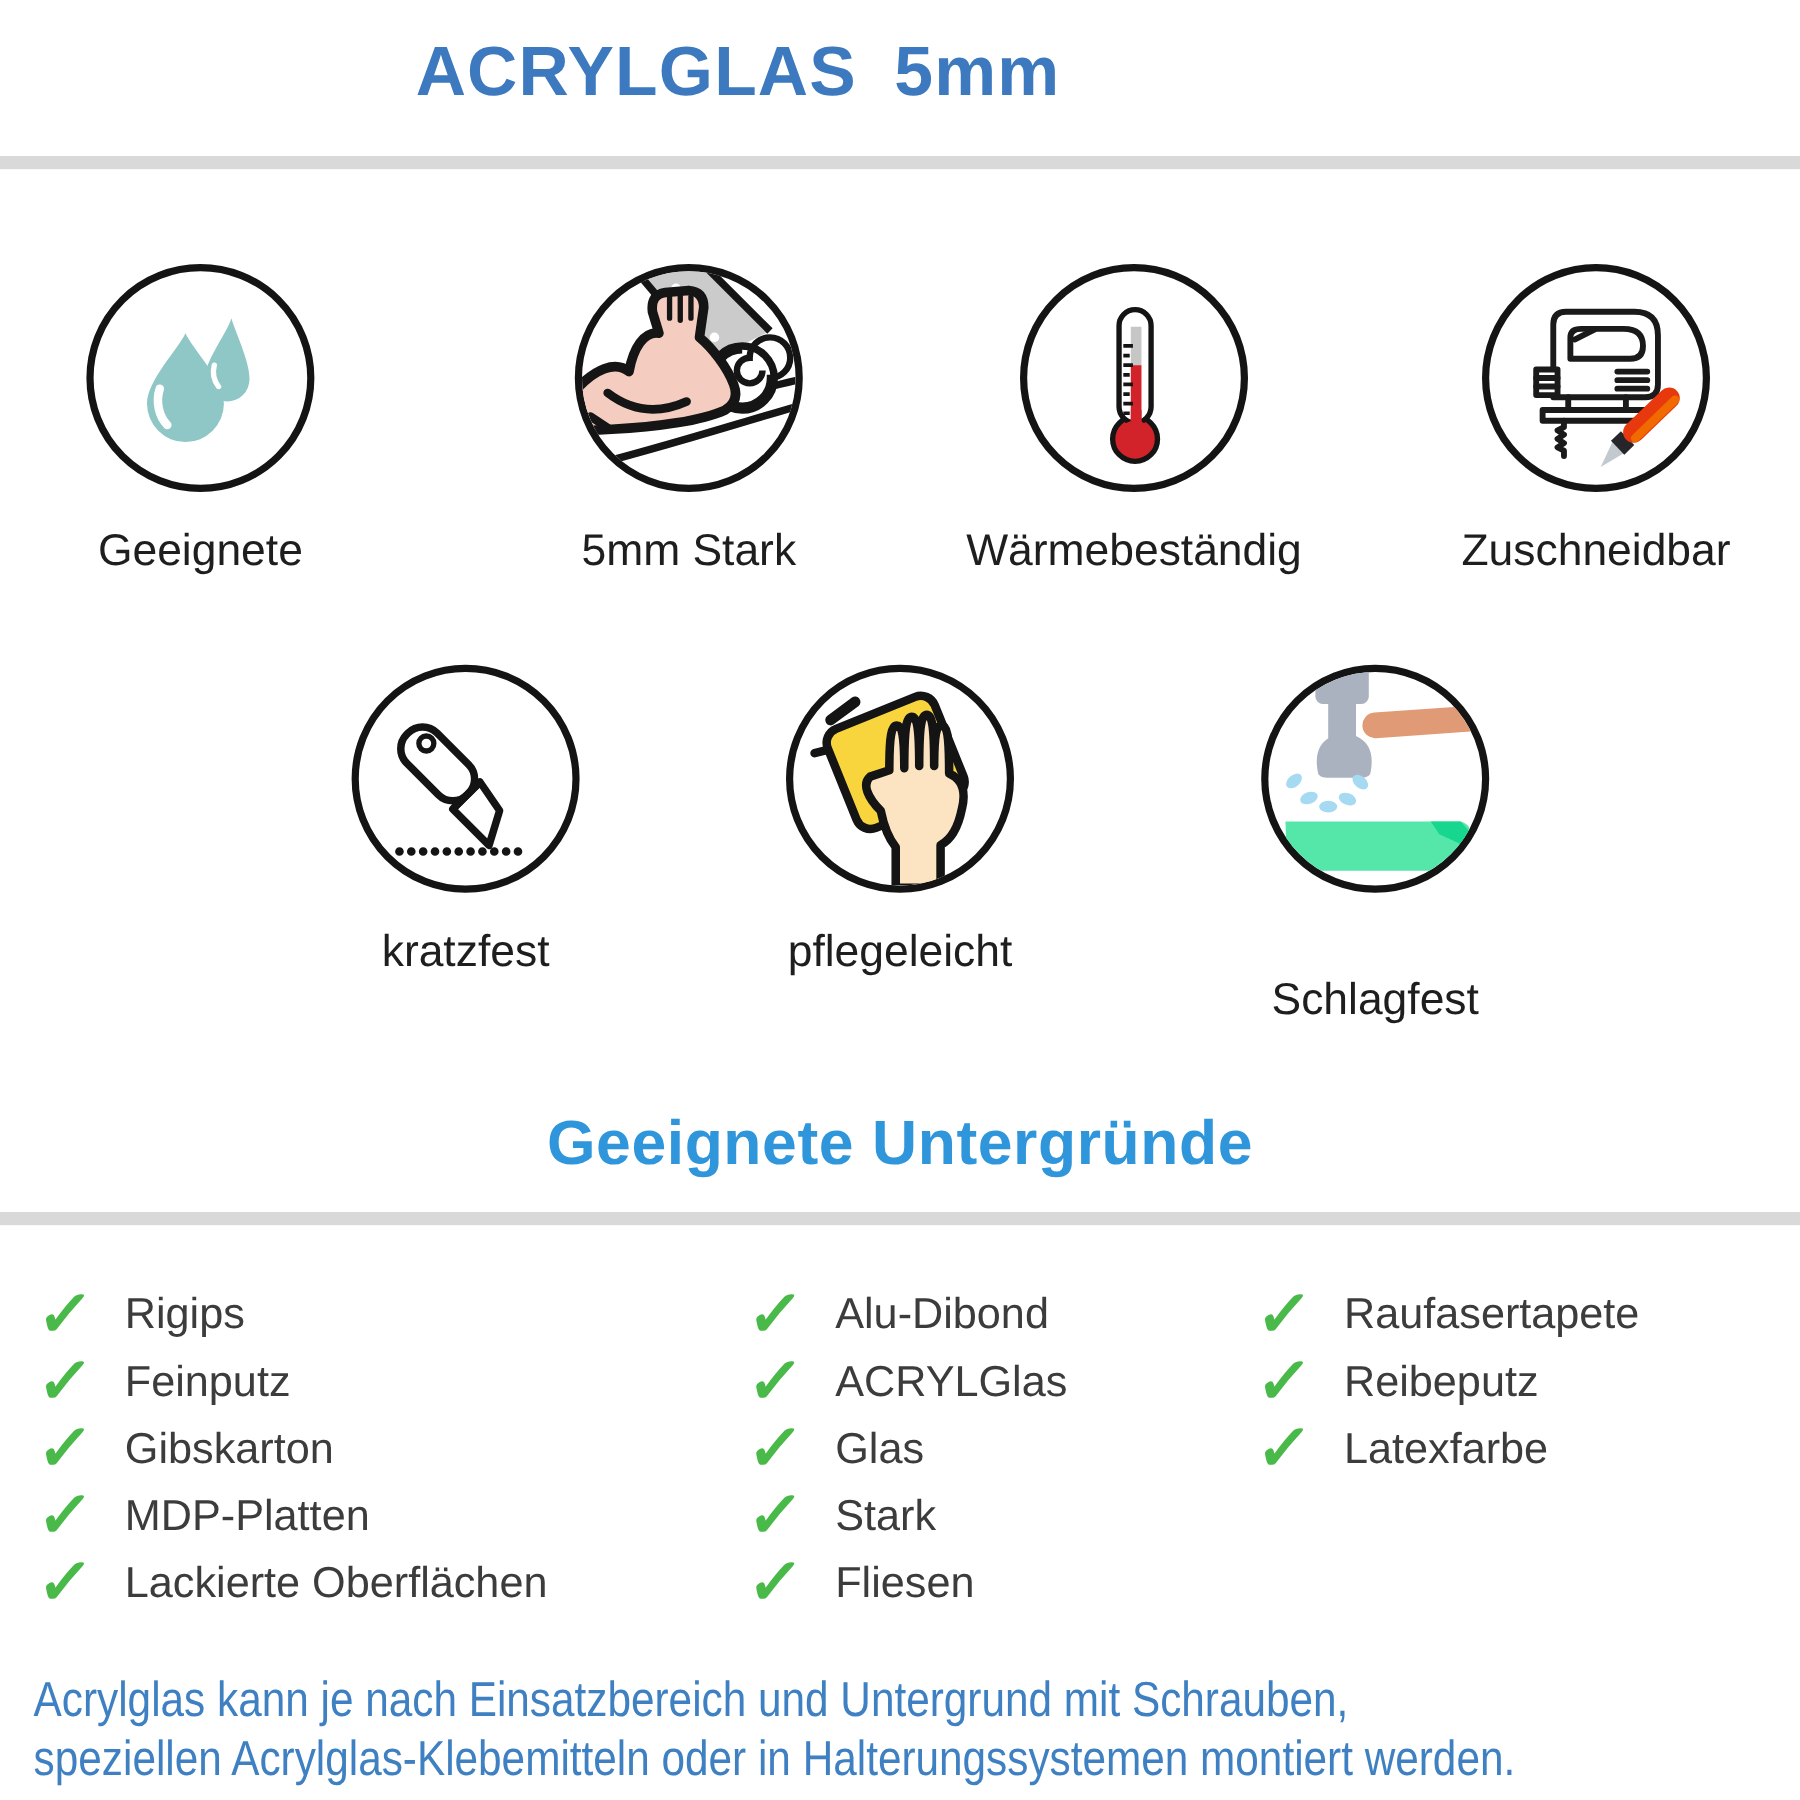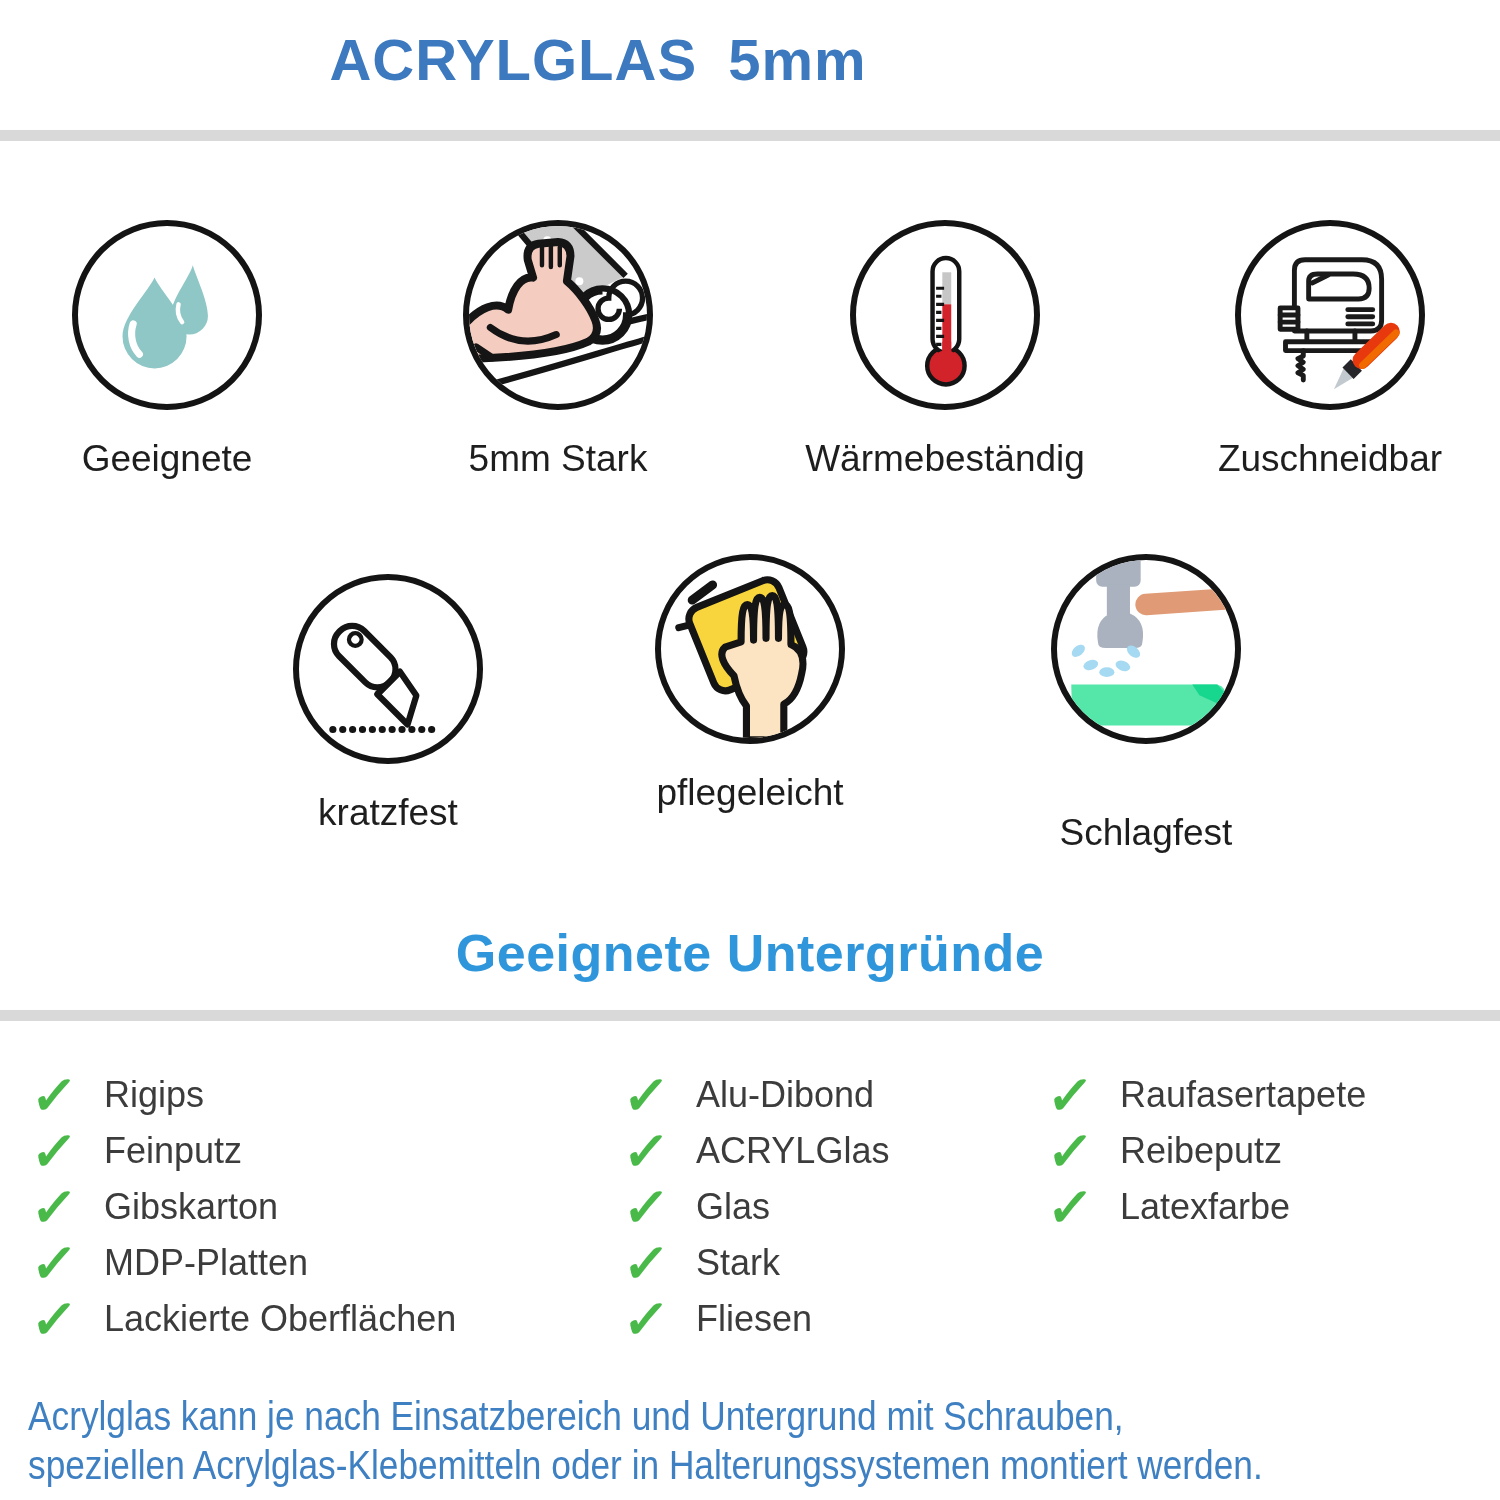--- a/index.html
+++ b/index.html
@@ -2,21 +2,21 @@
 <html><head>
 <meta charset="utf-8">
 <style>
   html,body{margin:0;padding:0;}
   body{
     width:1500px;height:1500px;background:#ffffff;position:relative;overflow:hidden;
     font-family:"Liberation Sans", sans-serif;
   }
   .page{position:absolute;inset:0;}
   .title{
-    position:absolute;top:30px;left:0;width:1196px;margin:0;text-align:center;
+    position:absolute;top:30px;left:17px;width:1196px;margin:0;text-align:center;
     font-size:58px;line-height:60px;font-weight:bold;color:#3C79BE;word-spacing:14px;letter-spacing:1px;
   }
   .bar{position:absolute;left:0;width:1500px;height:11px;background:#D9D9D9;}
   .bar1{top:130px;}
   .bar2{top:1010px;}
   .feature{position:absolute;width:340px;display:flex;flex-direction:column;align-items:center;}
   .circle{
     width:190px;height:190px;box-sizing:border-box;border:6px solid #141414;border-radius:50%;
     background:#fff;overflow:hidden;display:flex;align-items:center;justify-content:center;
   }
@@ -54,21 +54,21 @@
       <svg viewBox="0 0 200 200">
         <path d="M86,58 C80,72 50,102 50,124 a36,36 0 0 0 72,0 C122,102 92,72 86,58 Z" fill="#8FC6C6"></path>
         <path d="M129,44 C125,58 104,84 104,101 a21,21 0 0 0 42,0 C146,84 133,58 129,44 Z" fill="#8FC6C6"></path>
         <path d="M62,110 C58,122 61,136 69,144" stroke="#ffffff" stroke-width="8" fill="none" stroke-linecap="round"></path>
         <path d="M113,88 C111,96 113,103 117,108" stroke="#ffffff" stroke-width="5" fill="none" stroke-linecap="round"></path>
       </svg>
     </div>
     <div class="flabel">Geeignete</div>
   </div>
 
-  <div class="feature" style="left:388px;top:220px;">
+  <div class="feature" style="left:404px;top:220px;">
     <div class="circle">
       <svg viewBox="0 0 200 200">
         <polygon points="44,-8 110,-8 176,56 120,84" fill="#CBCBCB"></polygon>
         <circle cx="88" cy="16" r="4.5" fill="#ffffff"></circle>
         <circle cx="106" cy="40" r="4.5" fill="#ffffff"></circle>
         <circle cx="124" cy="62" r="4.5" fill="#ffffff"></circle>
         <path d="M44,-8 L120,82" stroke="#151515" stroke-width="7" fill="none"></path>
         <path d="M110,-10 L176,56" stroke="#151515" stroke-width="7" fill="none"></path>
         <path d="M-8,152 C60,140 140,116 202,102" stroke="#151515" stroke-width="7" fill="none"></path>
         <path d="M0,184 C80,164 160,138 204,126" stroke="#151515" stroke-width="7" fill="none"></path>
@@ -116,21 +116,21 @@
           <polygon points="0,2 26,-8 26,8" fill="#C2C9CF"></polygon>
           <rect x="24" y="-9" width="13" height="18" fill="#26262A"></rect>
           <rect x="35" y="-10" width="66" height="20" rx="10" fill="#E8380D"></rect>
           <rect x="38" y="1" width="60" height="8" rx="4" fill="#F06A00"></rect>
         </g>
       </svg>
     </div>
     <div class="flabel">Zuschneidbar</div>
   </div>
 
-  <div class="feature" style="left:218px;top:574px;">
+  <div class="feature" style="left:218px;top:554px;">
     <div class="circle">
       <svg viewBox="0 0 200 200">
         <g transform="translate(-12,3) rotate(45 100 100)" stroke="#141414" stroke-width="7" fill="#ffffff" stroke-linejoin="round">
           <rect x="38" y="78" width="80" height="40" rx="19"></rect>
           <path d="M118,82 L150,88 L166,118 L118,118 Z"></path>
           <path d="M118,82 L118,118" fill="none"></path>
           <circle cx="57" cy="92" r="7" fill="#ffffff" stroke-width="5"></circle>
         </g>
         <path d="M38,168 H152" stroke="#141414" stroke-width="8" stroke-linecap="round" stroke-dasharray="0.1 11" fill="none"></path>
       </svg>

